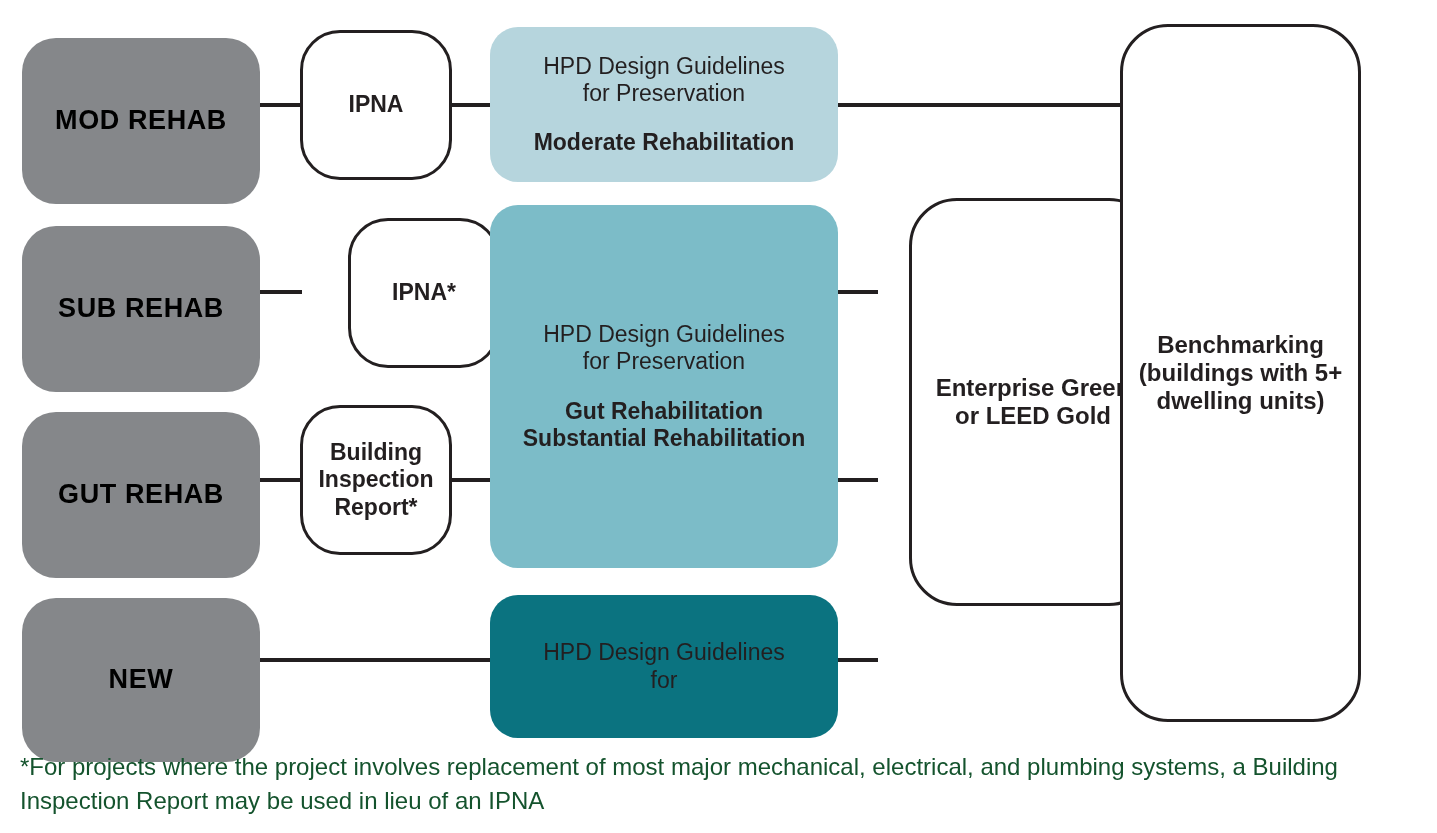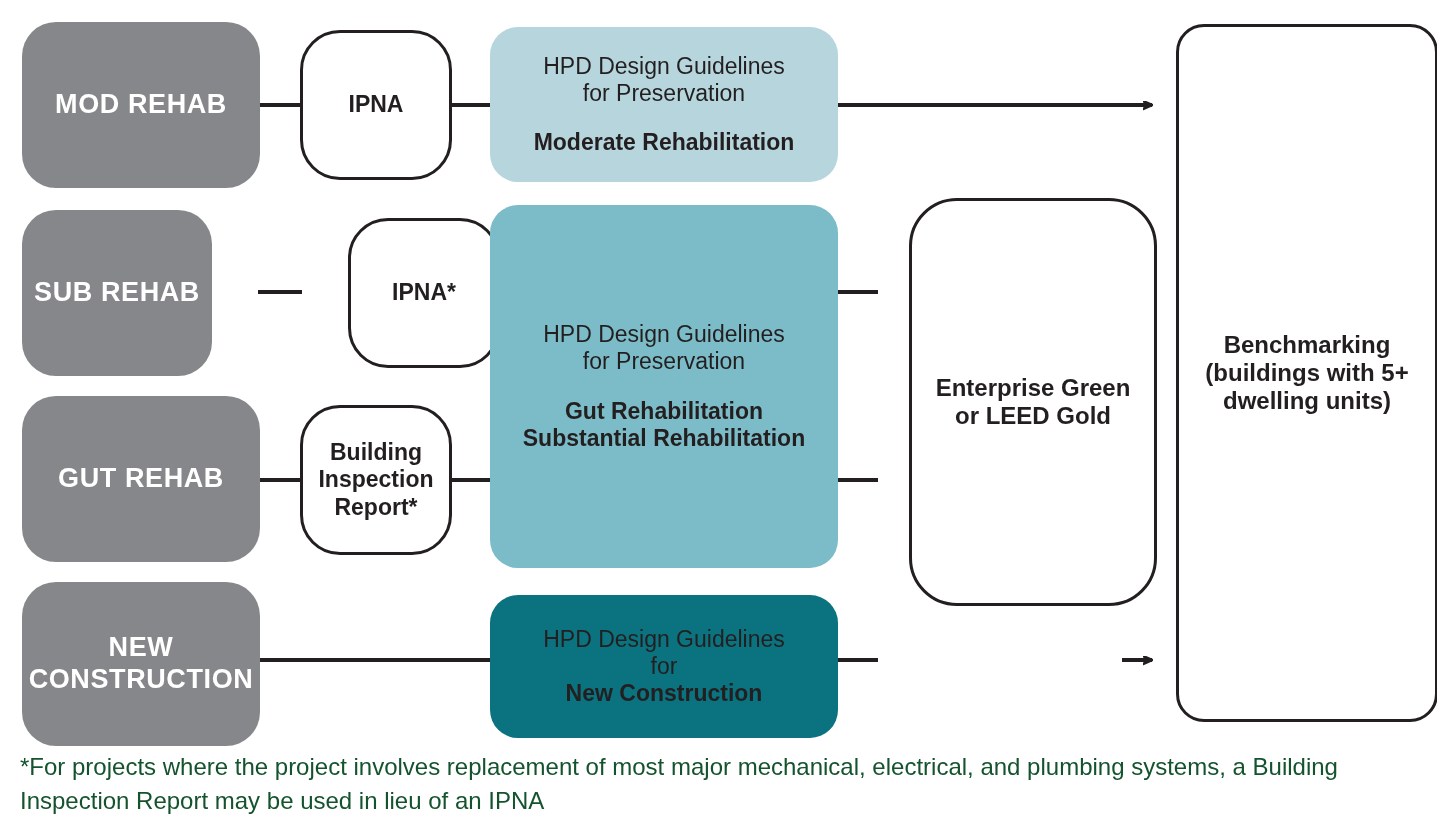--- a/index.html
+++ b/index.html
@@ -26,24 +26,25 @@
     flex-direction: column;
     align-items: center;
     justify-content: center;
     text-align: right;
     line-height: 1.18;
   }
   
   .stage {
     background: #85878a;
     border-radius: 34px;
-    color: #ffffff;
+    color: #000000;
     font-weight: bold;
     font-size: 27px;
     letter-spacing: 0.6px;
+    margin-top: 16px;
   }
   
   .assess {
     background: #ffffff;
     border: 3.5px solid #231f20;
     border-radius: 40px;
     font-size: 23px;
     font-weight: bold;
   }
   .assess .ln { display: block; }
@@ -126,31 +127,30 @@
       <line x1="1122" y1="292" x2="1152" y2="292"></line>
       <line x1="1122" y1="480" x2="1152" y2="480"></line>
       <line x1="1122" y1="660" x2="1152" y2="660"></line>
     </g>
   </svg>
 
   <div class="node stage" style="left:22px; top:22px; width:238px; height:166px;">
     <span>MOD REHAB</span>
   </div>
 
-  <div class="node stage" style="left:22px; top:210px; width:190px; height:166px;">
+  <div class="node stage" style="left:22px; top:210px; width:238px; height:166px;">
     <span>SUB REHAB</span>
   </div>
 
   <div class="node stage" style="left:22px; top:396px; width:238px; height:166px;">
     <span>GUT REHAB</span>
   </div>
 
   <div class="node stage" style="left:22px; top:582px; width:238px; height:164px;">
     <span>NEW</span>
-    <span>CONSTRUCTION</span>
   </div>
 
   <div class="node assess" style="left:300px; top:30px; width:152px; height:150px;">
     <span class="ln">IPNA</span>
   </div>
 
   <div class="node assess" style="left:300px; top:218px; width:152px; height:150px;margin-left:48px;">
     <span class="ln">IPNA*</span>
   </div>
 
@@ -171,29 +171,28 @@
     <span class="reg">HPD Design Guidelines</span>
     <span class="reg">for Preservation</span>
     <span class="gap"></span>
     <span class="bold">Gut Rehabilitation</span>
     <span class="bold">Substantial Rehabilitation</span>
   </div>
 
   <div class="node guide guide-dk" style="left:490px; top:595px; width:348px; height:143px;">
     <span class="reg">HPD Design Guidelines</span>
     <span class="reg">for</span>
-    <span class="bold">New Construction</span>
   </div>
 
   <div class="node tall" style="left:909px; top:198px; width:248px; height:408px;">
     <span class="ln">Enterprise Green</span>
     <span class="ln">or LEED Gold</span>
   </div>
 
-  <div class="node tall" style="left:1176px; top:24px; width:262px; height:698px;border-radius:28px;">
+  <div class="node tall" style="left:1120px; top:24px; width:241px; height:698px;">
     <span class="ln">Benchmarking</span>
     <span class="ln">(buildings with 5+</span>
     <span class="ln">dwelling units)</span>
   </div>
 
   <div class="footnote">*For projects where the project involves replacement of most major mechanical, electrical, and plumbing systems, a Building Inspection Report may be used in lieu of an IPNA</div>
 
 </div>
 
 </body></html>

